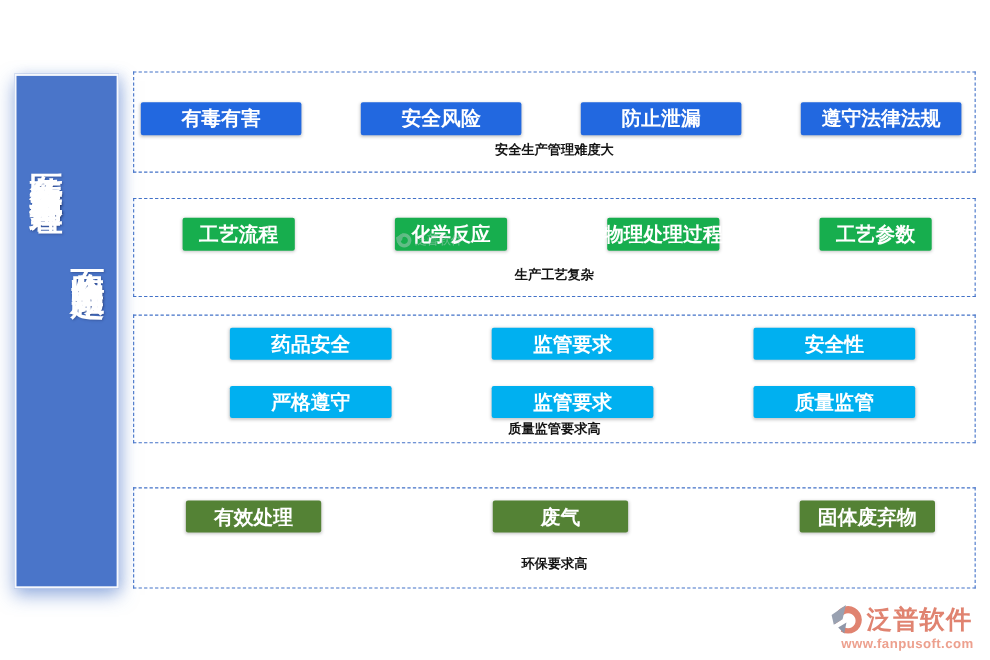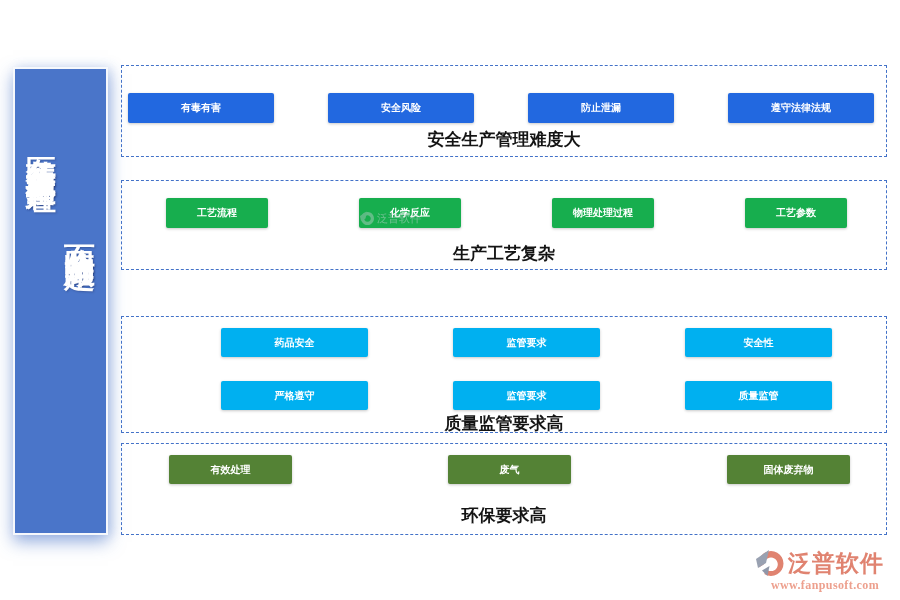--- a/index.html
+++ b/index.html
@@ -14,56 +14,56 @@
     color:#fff;font-weight:bold;white-space:nowrap;
     text-shadow:1px 1px 2px rgba(30,40,90,.35);}
   .banner-col.col1{left:5px;top:64px;font-size:30px;letter-spacing:3px;}
   .banner-col.col2{left:43px;top:151px;font-size:31px;letter-spacing:4px;}
 
   
   .panel{position:absolute;left:121px;width:766px;box-sizing:border-box;
     border:1.5px dashed var(--dash,#4372C8);}
   .panel-0{top:65px;height:92px;}
   .panel-1{top:180px;height:90px;}
-  .panel-2{top:316px;height:117px;padding-left:12px;}
+  .panel-2{top:286px;height:117px;}
   .panel-3{top:443px;height:92px;}
 
   .btn-row{display:flex;justify-content:space-between;align-items:center;}
   .btn{display:flex;align-items:center;justify-content:center;
-    background:var(--btn,#2268E0);color:#fff;font-weight:bold;font-size:10px;
+    background:var(--btn,#2268E0);color:#fff;font-weight:bold;font-size:18px;
     border-radius:2px;box-shadow:0 1px 3px rgba(0,0,0,.22);white-space:nowrap;}
 
   .panel-0 .rows{padding:27px 12px 0 6px;}
   .panel-0 .btn{width:146px;height:30px;}
   .panel-1 .rows{padding:17px 39px 0 44px;}
   .panel-1 .btn{width:102px;height:30px;}
   .panel-2 .rows{padding:11px 54px 0 87px;}
   .panel-2 .btn{width:147px;height:29px;}
   .panel-2 .btn-row + .btn-row{margin-top:24px;gap:44px;}
   .panel-3 .rows{padding:11px 36px 0 47px;}
   .panel-3 .btn{width:123px;height:29px;}
 
   .panel-label{position:absolute;left:0;right:0;text-align:center;
-    font-size:17px;font-weight:bold;color:#141414;}
+    font-size:12px;font-weight:bold;color:#141414;}
   .panel-0 .panel-label{top:62px;}
   .panel-1 .panel-label{top:61px;}
   .panel-2 .panel-label{top:95px;}
   .panel-3 .panel-label{top:60px;}
 
   
   .watermark{position:absolute;left:360px;top:211px;display:flex;align-items:center;gap:2px;
     opacity:.4;pointer-events:none;}
   .watermark svg{width:15px;height:15px;}
   .watermark span{font-size:11px;color:#dfe3e8;text-shadow:0 0 1px rgba(120,130,140,.6);}
 
   
   .fanpu{position:absolute;left:755px;top:548px;width:140px;}
   .fanpu-top{display:flex;align-items:center;gap:3px;}
   .fanpu-name{font-size:23px;font-weight:600;color:var(--salmon,#E08370);letter-spacing:1px;}
-  .fanpu-url{font-size:12px;color:var(--url-salmon,#EDA08E);text-align:center;margin-top:-1px;letter-spacing:.4px;font-weight:600;font-family:Liberation Serif, serif;}
+  .fanpu-url{font-size:12px;color:var(--url-salmon,#EDA08E);text-align:center;margin-top:-1px;letter-spacing:.4px;font-weight:600;}
 </style>
 </head>
 <body>
 
 <div class="canvas">
 
   <div class="banner">
     <div class="banner-col col1">医药行业农药生产管理</div>
     <div class="banner-col col2">面临的难题</div>
   </div>

